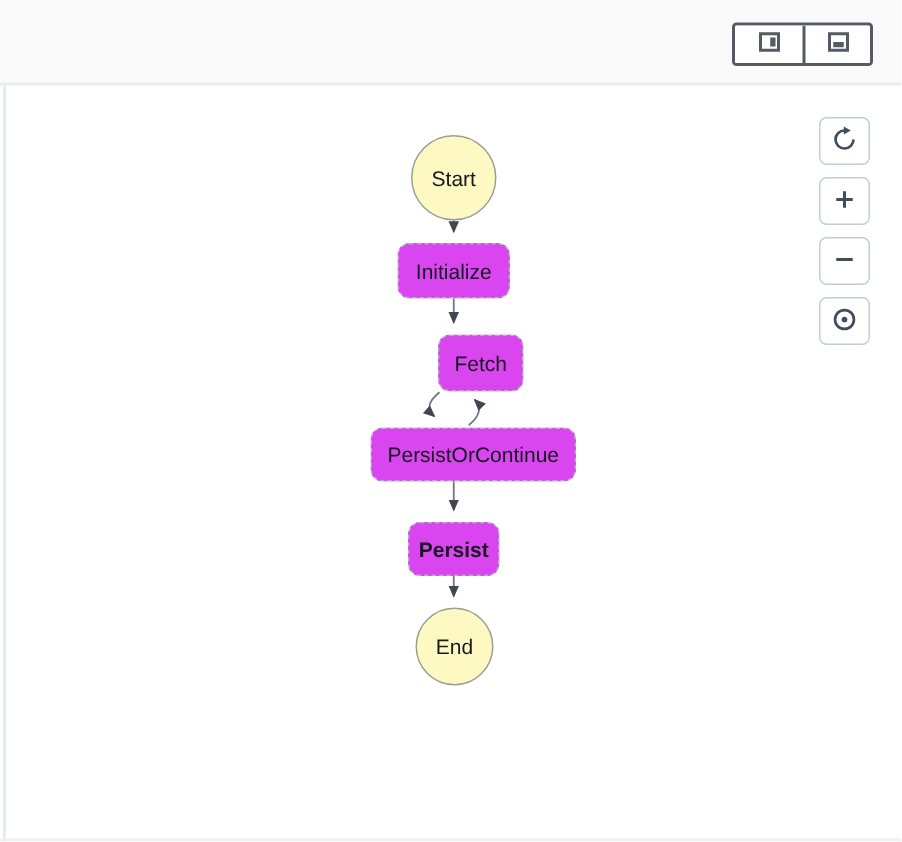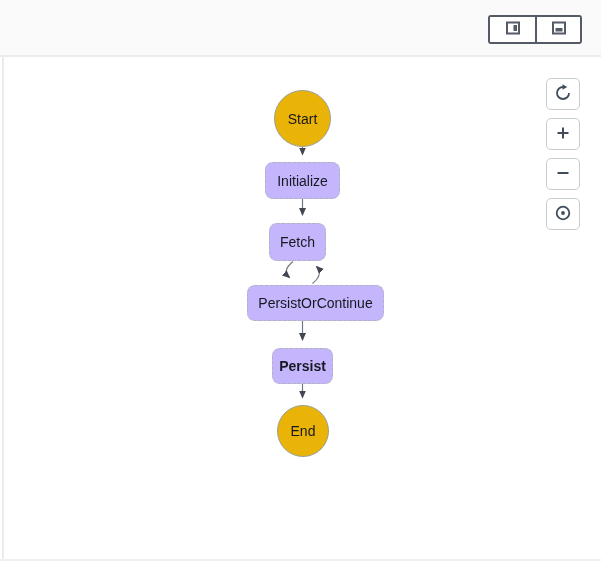--- a/index.html
+++ b/index.html
@@ -42,31 +42,31 @@
   .tool-btn.center  { top:198px; }
 
   
   .node {
     position:absolute; display:flex; align-items:center; justify-content:center;
     font-size:14px; color:#16191f; box-sizing:border-box; cursor:pointer;
     text-align:center; line-height:1;
   }
   .node-circle {
     border-radius:50%;
-    background:#eab308;
+    background:#fef9c3;
     border:1px solid #99a093;
   }
   .node-state {
-    background:#c4b5fd;
+    background:#d946ef;
     border:1px dashed #aeb4bb;
     border-radius:8px;
   }
   #node-start   { left:274px; top:90px;  width:57px;  height:57px; }
   #node-init    { left:265px; top:162px; width:75px;  height:37px; }
-  #node-fetch   { left:269px; top:223px; width:57px;  height:38px; }
+  #node-fetch   { left:292px; top:223px; width:57px;  height:38px; }
   #node-poc     { left:247px; top:285px; width:137px; height:36px; }
   #node-persist { left:272px; top:348px; width:61px;  height:36px;font-weight:bold; }
   #node-end     { left:277px; top:405px; width:52px;  height:52px;justify-content:center; }
 
   .edges-overlay {
     position:absolute; left:0; top:0; width:601px; height:561px;
     pointer-events:none;
   }
 </style>
 </head>

